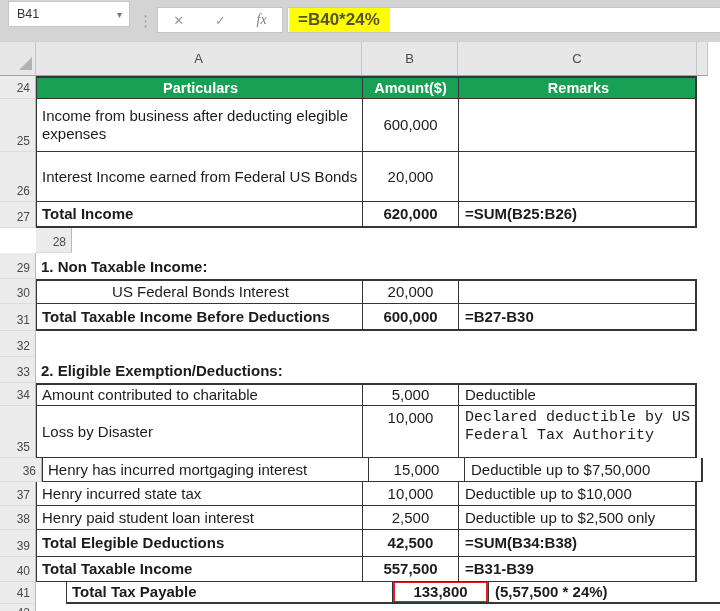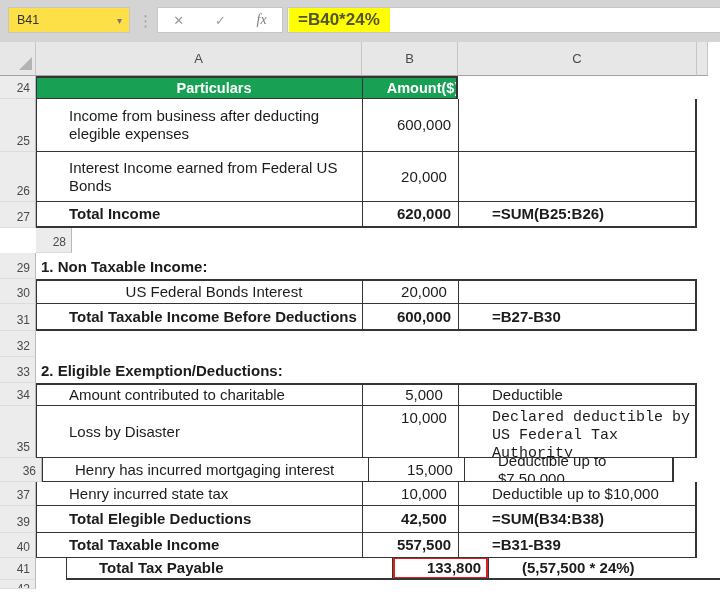--- a/index.html
+++ b/index.html
@@ -9,22 +9,22 @@
     -webkit-font-smoothing:antialiased;
   }
   .app{position:relative;width:720px;height:611px;}
 
   
   .chrome{
     position:absolute;left:0;top:0;width:720px;height:42px;
     background:#d4d4d4;border-bottom:1px solid #c2c2c2;
   }
   .namebox{
-    position:absolute;left:8px;top:7px;width:122px;height:26px;
-    background:#fde047;border:1px solid #c6c6c6;box-sizing:border-box;
+    position:absolute;left:8px;top:1px;width:122px;height:26px;
+    background:#ffffff;border:1px solid #c6c6c6;box-sizing:border-box;
     display:flex;align-items:center;
     font-size:12.5px;color:#333;
   }
   .namebox .nbval{padding-left:8px;flex:1;}
   .namebox .dd{color:#777;font-size:10px;padding-right:7px;}
   .dots{
     position:absolute;left:138px;top:8px;width:12px;height:26px;
     color:#9a9a9a;font-size:15px;line-height:26px;text-align:center;letter-spacing:0;
   }
   .fxgroup{
@@ -75,21 +75,21 @@
   }
   .cells{display:flex;flex:1;}
   .cell{
     box-sizing:border-box;overflow:hidden;
     font-size:15px;color:#1c1c1c;line-height:18px;
     display:flex;align-items:center;background:#ffffff;
   }
   .cell.ca{padding:1px 3px 1px 5px;}
   .cell.cb{justify-content:center;text-align:center;padding:1px 2px;}
   .cell.cc{padding:1px 3px 1px 6px;}
-  .cell .w{width:100%;margin-left:27px;}
+  .cell .w{width:100%;}
   .cb .w{width:auto;}
   .bold .cell{font-weight:700;}
   .acenter .ca{justify-content:center;text-align:center;}
   .vtop .cb,.vtop .cc{align-items:flex-start;padding-top:3px;}
 
   
   .trow .cell{border-left:1.5px solid #353535;border-bottom:1.5px solid #353535;}
   .trow .cell:last-child{border-right:2px solid #353535;}
   .trow.ttop .cell{border-top:2px solid #353535;}
   .trow.tbot .cell{border-bottom:2px solid #353535;}
@@ -149,20 +149,23 @@
   <div class="sheet" id="sheet">
       <div class="row" style="height: 23px;">
         <div class="rowhdr" style="height: 23px;">24</div>
         <div class="cells trow thead ttop">
           <div class="cell ca" style="width: 326px;">
             <span class="w">Particulars</span>
           </div>
           <div class="cell cb" style="width: 96px;">
             <span class="w">Amount($)</span>
           </div>
+          <div class="cell cc" style="width: 239px;">
+            <span class="w">Remarks</span>
+          </div>
         </div>
       </div>
       <div class="row" style="height: 53px;">
         <div class="rowhdr" style="height: 53px;">25</div>
         <div class="cells trow">
           <div class="cell ca" style="width: 326px;">
             <span class="w">Income from business after deducting elegible expenses</span>
           </div>
           <div class="cell cb" style="width: 96px;">
             <span class="w">600,000</span>
@@ -274,36 +277,50 @@
       </div>
       <div class="row" style="height: 24px;">
         <div class="rowhdr" style="height: 24px; padding-left: 36px;">36</div>
         <div class="cells trow">
           <div class="cell ca" style="width: 326px;">
             <span class="w">Henry has incurred mortgaging interest</span>
           </div>
           <div class="cell cb" style="width: 96px;">
             <span class="w">15,000</span>
           </div>
-          <div class="cell cc" style="width: 210px;">
+          <div class="cell cc" style="width: 239px;">
             <span class="w">Deductible up to $7,50,000</span>
           </div>
         </div>
       </div>
       <div class="row" style="height: 24px;">
         <div class="rowhdr" style="height: 24px;">37</div>
         <div class="cells trow">
           <div class="cell ca" style="width: 326px;">
             <span class="w">Henry incurred state tax</span>
           </div>
           <div class="cell cb" style="width: 96px;">
             <span class="w">10,000</span>
           </div>
           <div class="cell cc" style="width: 239px;">
             <span class="w">Deductible up to $10,000</span>
+          </div>
+        </div>
+      </div>
+      <div class="row" style="height: 24px;">
+        <div class="rowhdr" style="height: 24px;">38</div>
+        <div class="cells trow">
+          <div class="cell ca" style="width: 326px;">
+            <span class="w">Henry paid student loan interest</span>
+          </div>
+          <div class="cell cb" style="width: 96px;">
+            <span class="w">2,500</span>
+          </div>
+          <div class="cell cc" style="width: 239px;">
+            <span class="w">Deductible up to $2,500 only</span>
           </div>
         </div>
       </div>
       <div class="row" style="height: 27px;">
         <div class="rowhdr" style="height: 27px;">39</div>
         <div class="cells trow bold">
           <div class="cell ca" style="width: 326px;">
             <span class="w">Total Elegible Deductions</span>
           </div>
           <div class="cell cb" style="width: 96px;">

